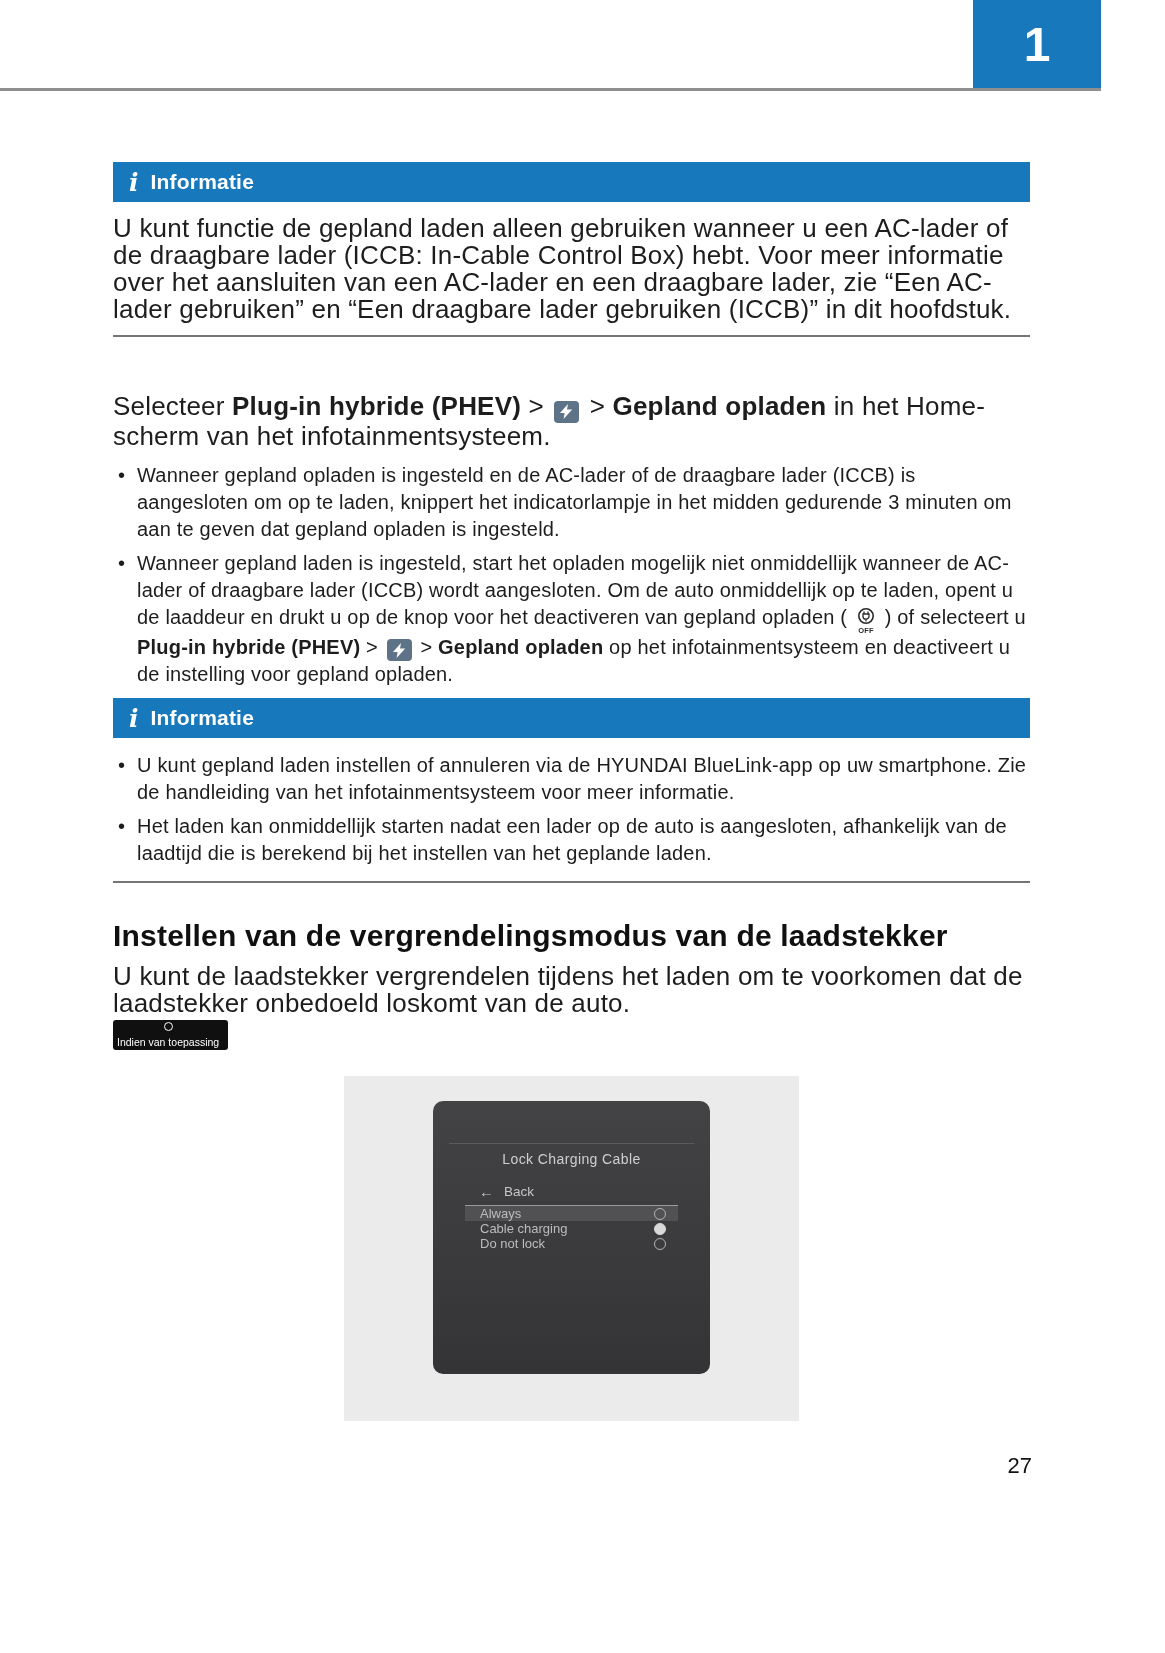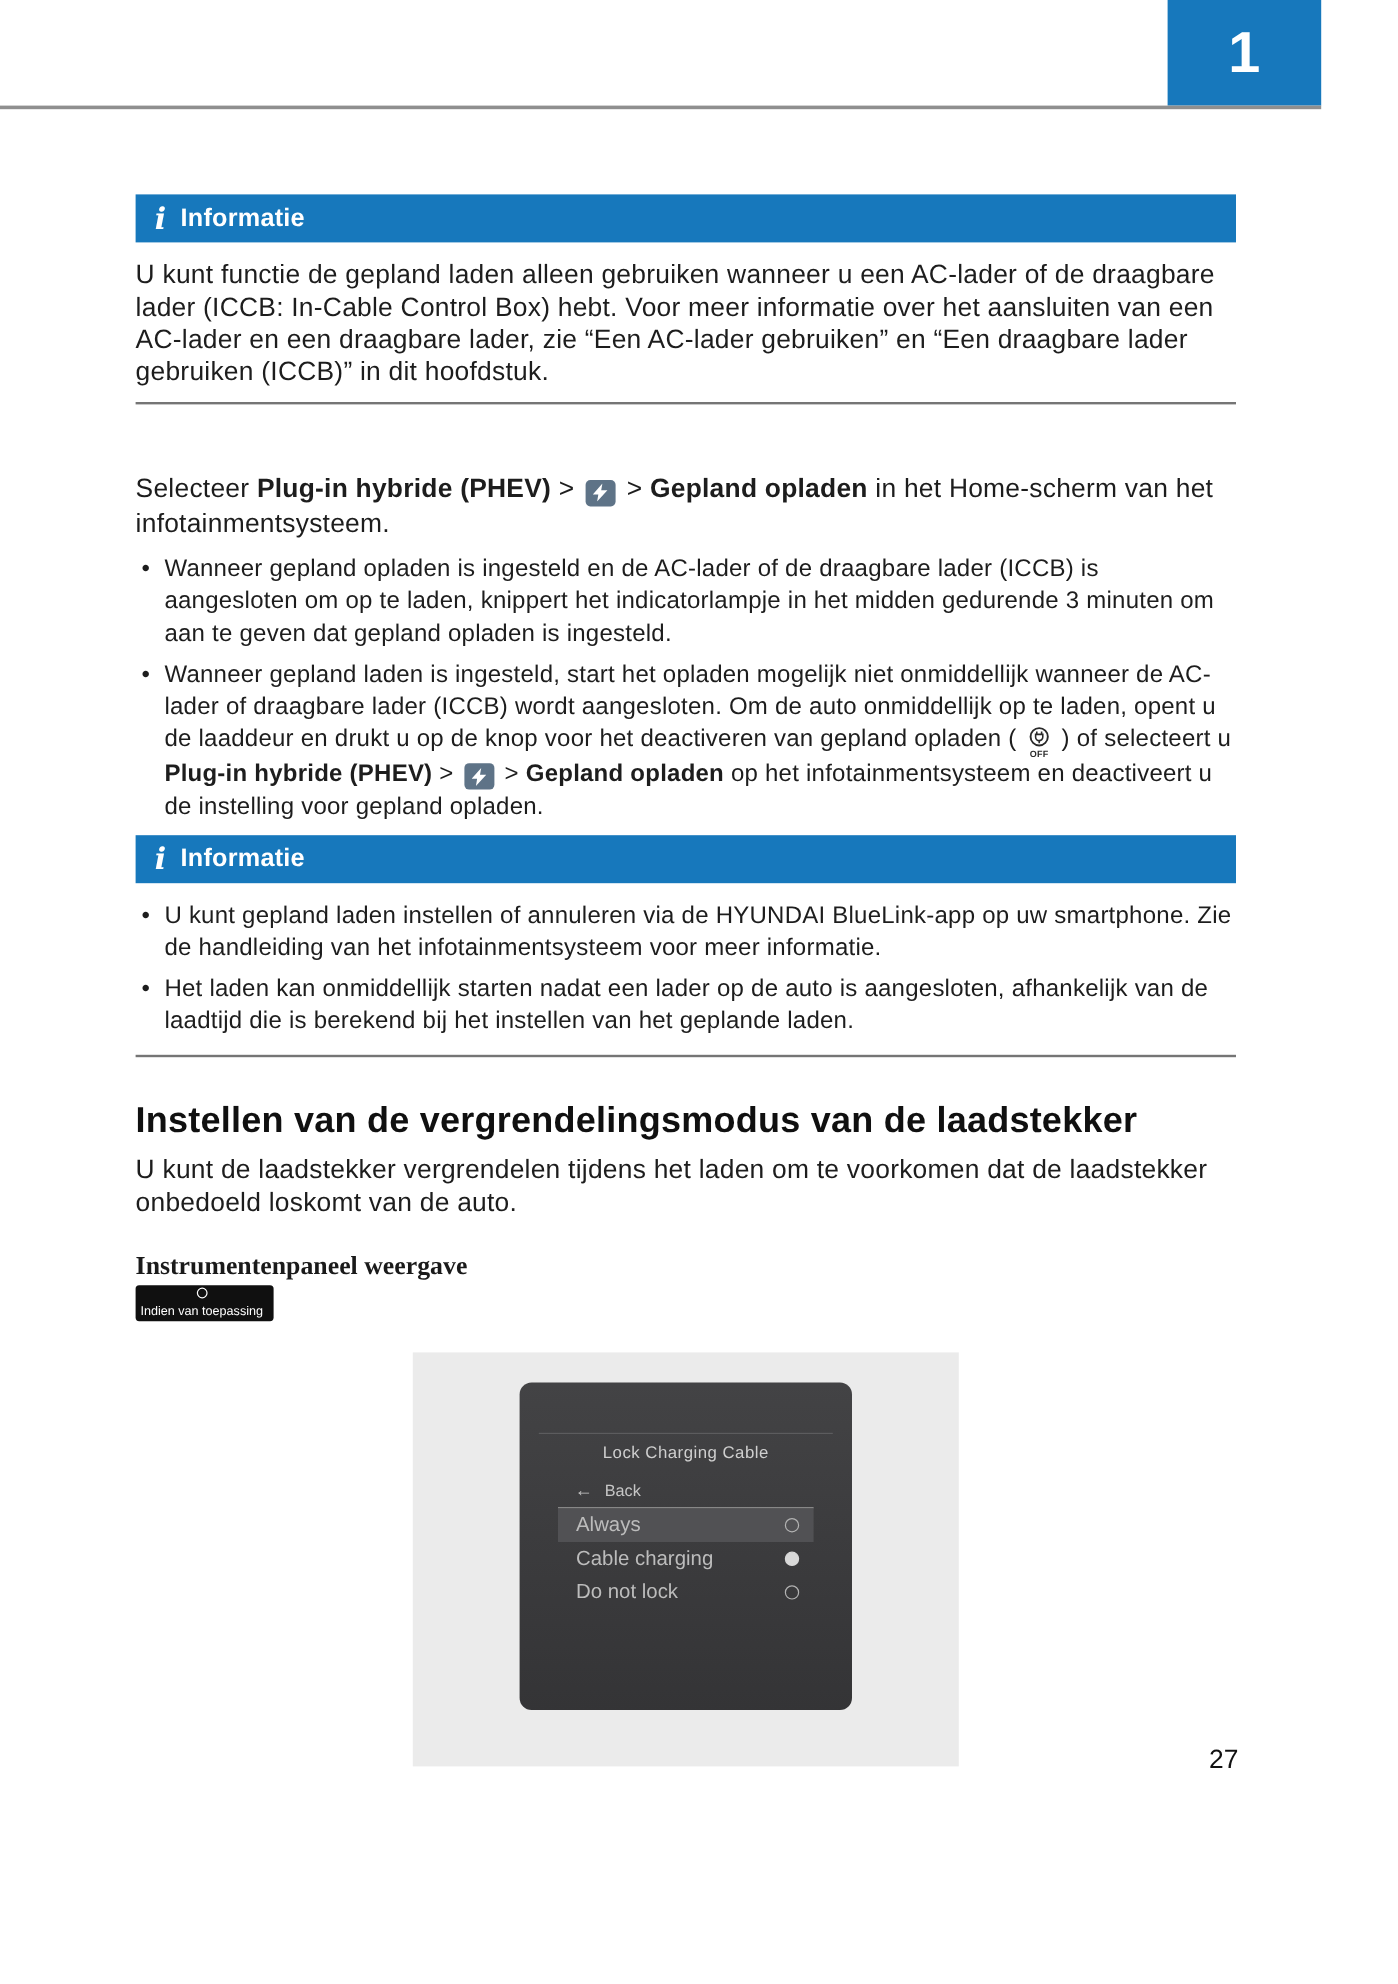--- a/index.html
+++ b/index.html
@@ -19,21 +19,21 @@
   .content{position:absolute;left:113px;top:0;width:917px;}
 
   .info-banner{
     margin-top:162px;height:40px;background:var(--accent,#1778bc);
     display:flex;align-items:center;gap:12px;padding-left:16px;box-sizing:border-box;
   }
   .info-banner.banner-2{margin-top:10px;}
   .info-i{font-family:"DejaVu Serif",serif;font-style:italic;font-weight:700;font-size:25px;color:#fff;line-height:1;}
   .info-title{font-size:21px;font-weight:700;color:#fff;letter-spacing:.2px;}
 
-  .body{font-size:22px;line-height:27px;letter-spacing:.2px;margin:0;}
+  .body{font-size:26px;line-height:27px;letter-spacing:.2px;margin:0;}
   .info-body{margin-top:13px;}
   .hrule{border:0;border-top:2px solid #757575;margin:12px 0 0;}
   .hrule.rule-2{margin-top:14px;}
 
   .select-para{margin-top:56px;}
   b{font-weight:700;}
 
   .bullets{list-style:none;margin:12px 0 0;padding:0;}
   .bullets.bullets-2{margin-top:14px;}
   .bullets li{position:relative;padding-left:24px;font-size:20px;line-height:27px;letter-spacing:.2px;margin-bottom:7px;}
@@ -63,21 +63,21 @@
   .screen{
     position:absolute;left:89px;top:25px;width:277px;height:273px;border-radius:10px;
     background:linear-gradient(180deg,#434345,var(--screen-bg,#343436));
   }
   .screen-hairline{position:absolute;top:42px;left:16px;right:16px;height:1px;background:#5c5c5e;}
   .screen-title{position:absolute;top:50px;left:0;right:0;text-align:center;font-size:14px;color:#cfcfcf;letter-spacing:.4px;}
   .back-row{position:absolute;top:83px;left:46px;display:flex;align-items:center;gap:10px;font-size:13.5px;color:#c6c6c6;cursor:default;}
   .back-arrow{font-size:15px;line-height:1;}
   .list-divider{position:absolute;top:104px;left:32px;right:32px;height:1px;background:#9a9a9a;}
   .option-list{position:absolute;top:105px;left:32px;right:32px;}
-  .row{height:28px;display:flex;align-items:center;justify-content:space-between;padding:0 12px 0 15px;font-size:17px;color:#bcbcbc;}
+  .row{height:15px;display:flex;align-items:center;justify-content:space-between;padding:0 12px 0 15px;font-size:13px;color:#bcbcbc;}
   .row.highlighted{background:#515154;}
   .radio{width:12px;height:12px;border:1.5px solid #b3b3b3;border-radius:50%;box-sizing:border-box;}
   .radio.filled{background:#d9d9d9;border-color:#d9d9d9;}
 
   .page-number{position:absolute;top:1453px;right:133px;font-size:22px;color:#111;margin-left:44px;}
 </style>
 </head>
 <body>
 
 <div class="page">
@@ -127,21 +127,20 @@
     <ul class="bullets bullets-2">
       <li><span>U kunt gepland laden instellen of annuleren via de HYUNDAI BlueLink-app op uw smartphone. Zie de handleiding van het infotainmentsysteem voor meer informatie.</span></li>
       <li><span>Het laden kan onmiddellijk starten nadat een lader op de auto is aangesloten, afhankelijk van de laadtijd die is berekend bij het instellen van het geplande laden.</span></li>
     </ul>
 
     <div class="hrule rule-2"></div>
 
     <h2 class="section-heading">Instellen van de vergrendelingsmodus van de laadstekker</h2>
     <p class="body section-body">U kunt de laadstekker vergrendelen tijdens het laden om te voorkomen dat de laadstekker onbedoeld loskomt van de auto.</p>
 
-    <h3 class="serif-heading">Instrumentenpaneel weergave</h3>
     <div class="badge">
       <span class="badge-icon"></span>
       <span>Indien van toepassing</span>
     </div>
 
     <figure class="figure">
       <div class="screen">
         <div class="screen-hairline"></div>
         <div class="screen-title">Lock Charging Cable</div>
         <div class="back-row">

